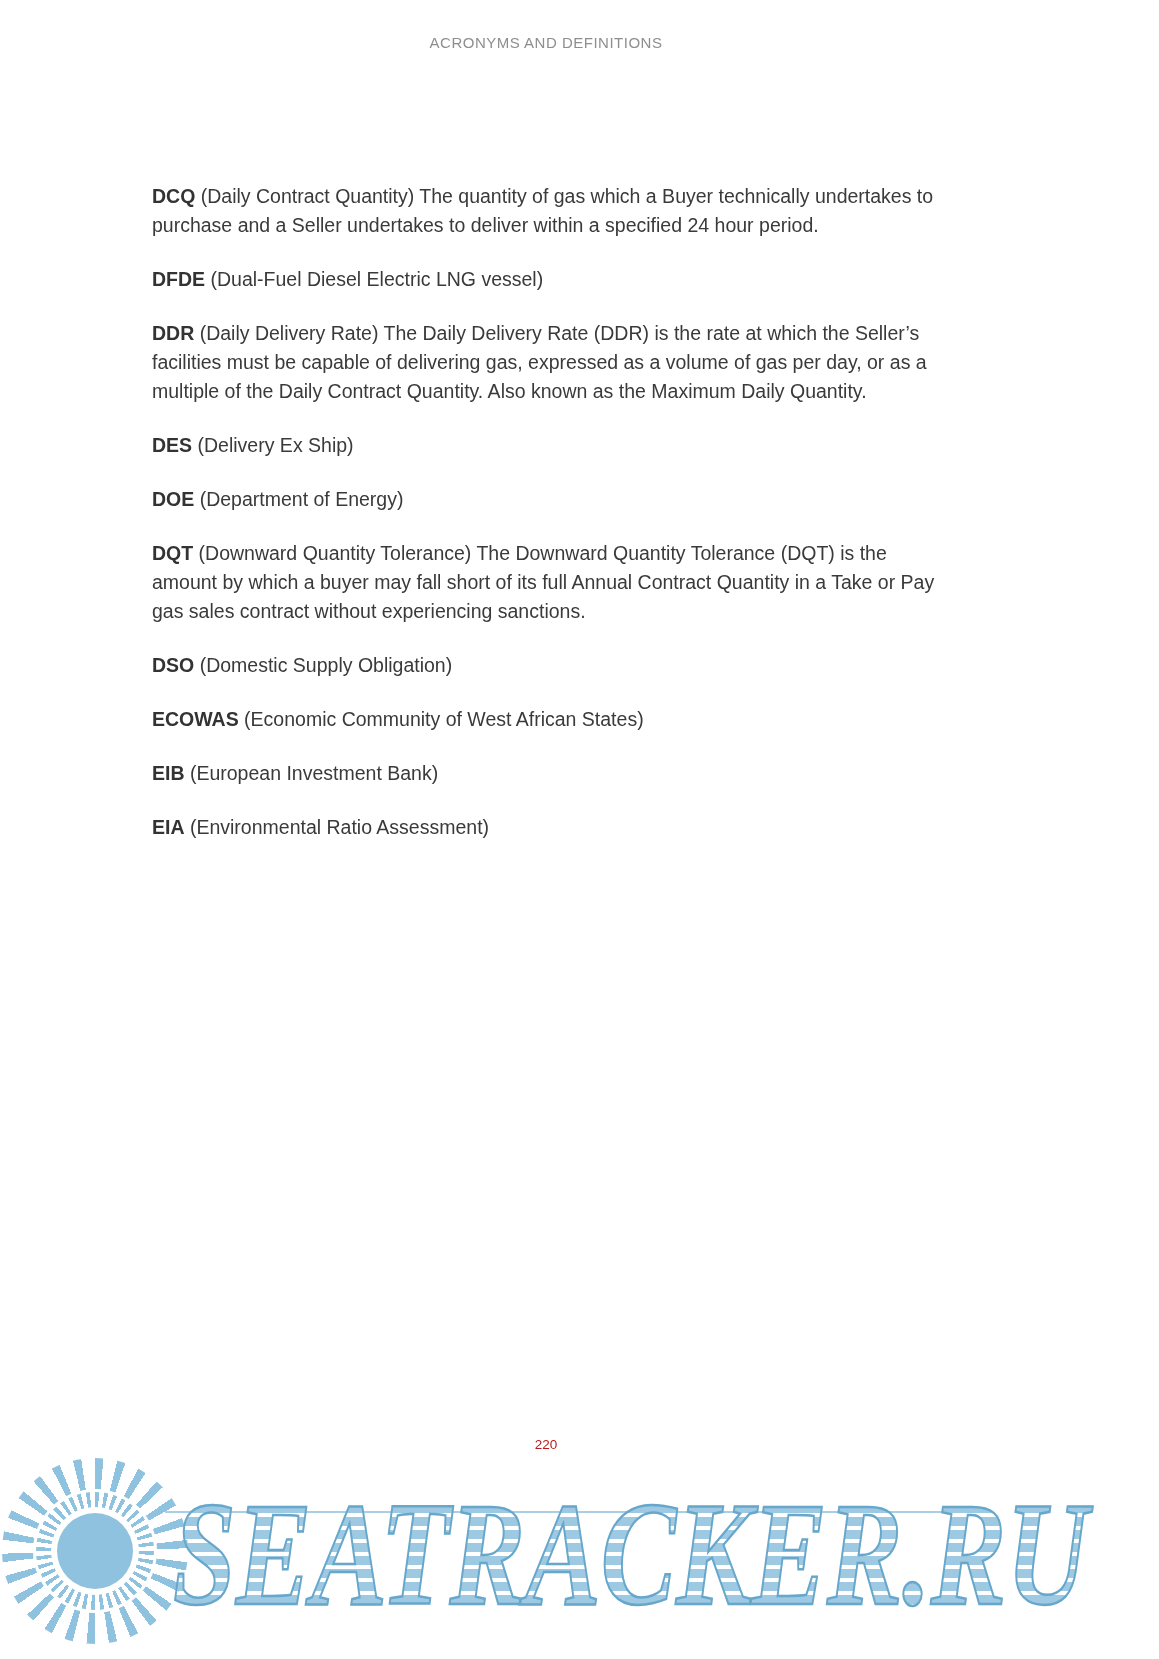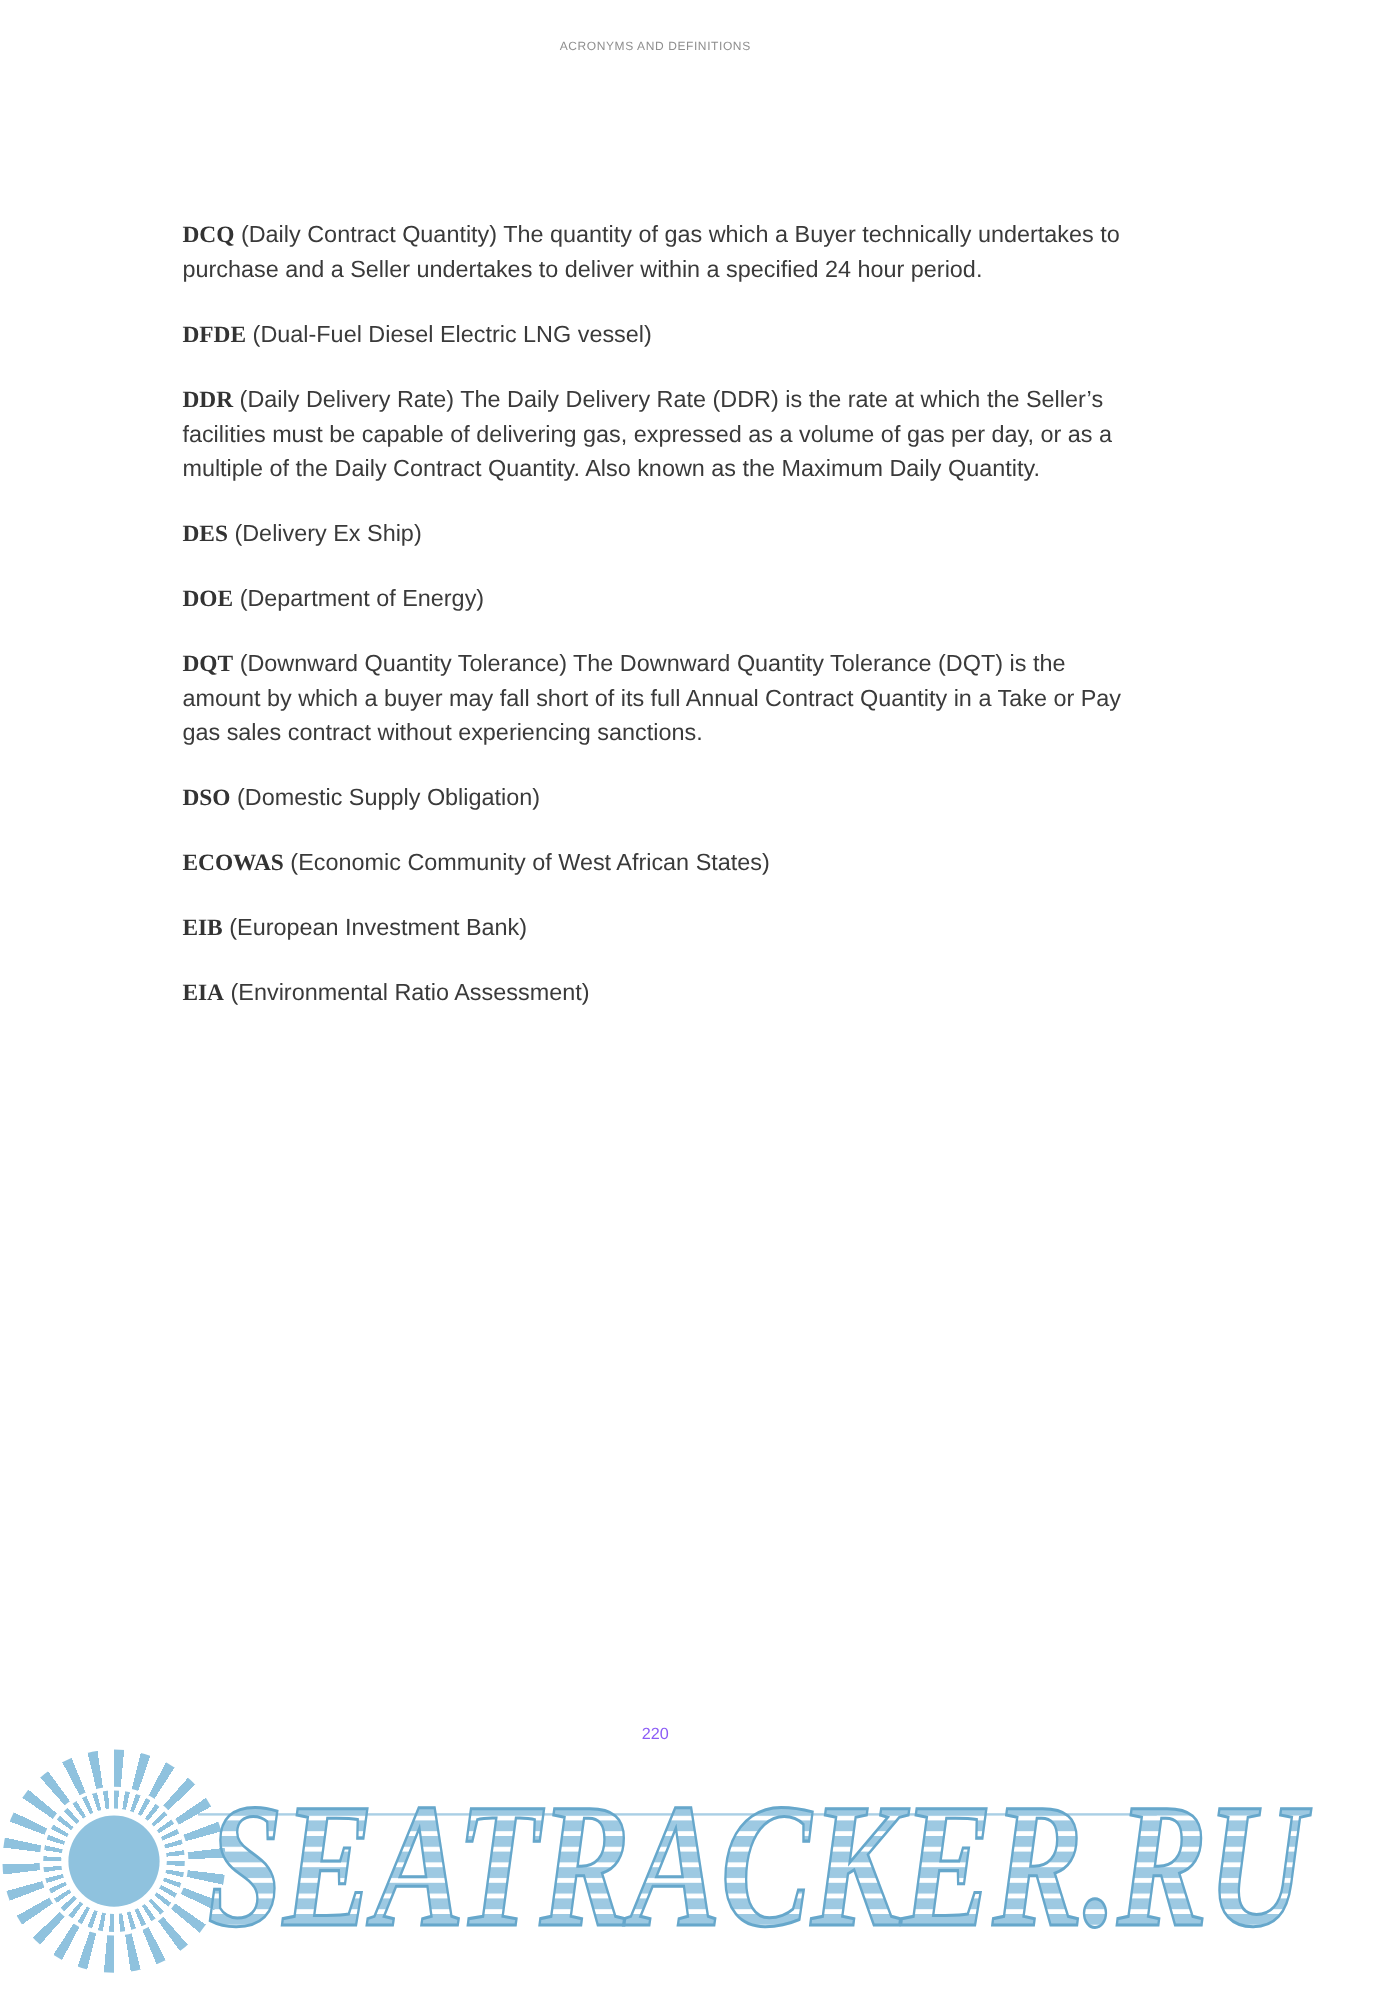--- a/index.html
+++ b/index.html
@@ -10,47 +10,47 @@
     position: relative;
     font-family: "Liberation Sans", sans-serif;
     overflow: hidden;
   }
   .page-header {
     position: absolute;
     top: 34px;
     left: 152px;
     width: 788px;
     text-align: center;
-    font-size: 10px;
+    font-size: 15px;
     letter-spacing: 0.5px;
     color: #8e8e8e;
     font-weight: 400;
   }
   .content {
     position: absolute;
     top: 182px;
     left: 152px;
     width: 790px;
   }
   .entry {
     font-size: 19.5px;
     line-height: 29px;
     color: #3a3a3a;
     margin-bottom: 25px;
     text-align: left;
   }
-  .entry strong { font-weight: 700; color: #333333; font-family: Liberation Serif, serif; }
+  .entry strong { font-weight: 700; color: #333333; }
   .footer {
     position: absolute;
     top: 1437px;
     left: 152px;
     width: 788px;
     text-align: center;
     font-size: 13.5px;
-    color: #8b5cf6;
+    color: #b91c1c;
     z-index: 3;
   }
   .watermark {
     position: absolute;
     left: 0;
     top: 1452px;
     width: 964px;
     height: 230px;
     z-index: 1;
     font-style: italic;

